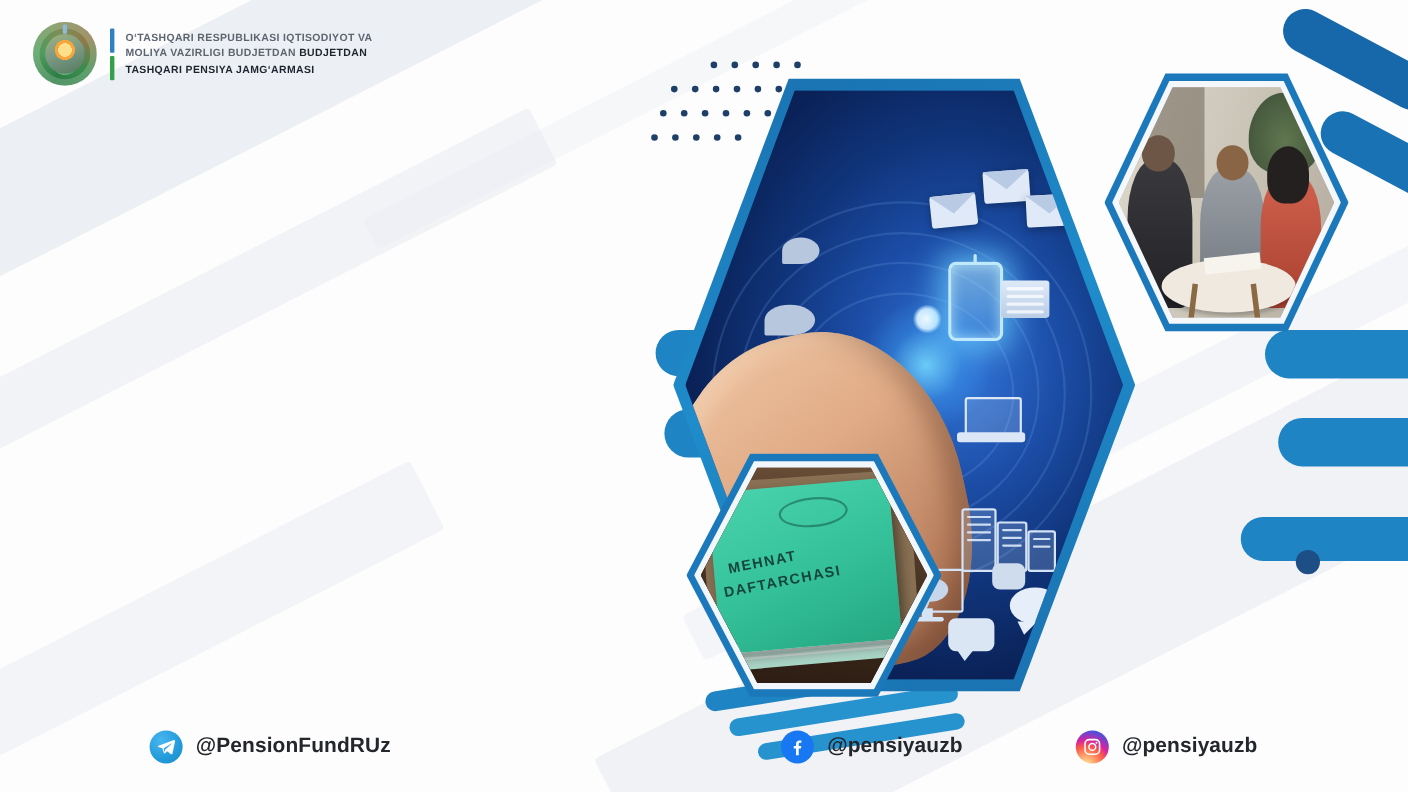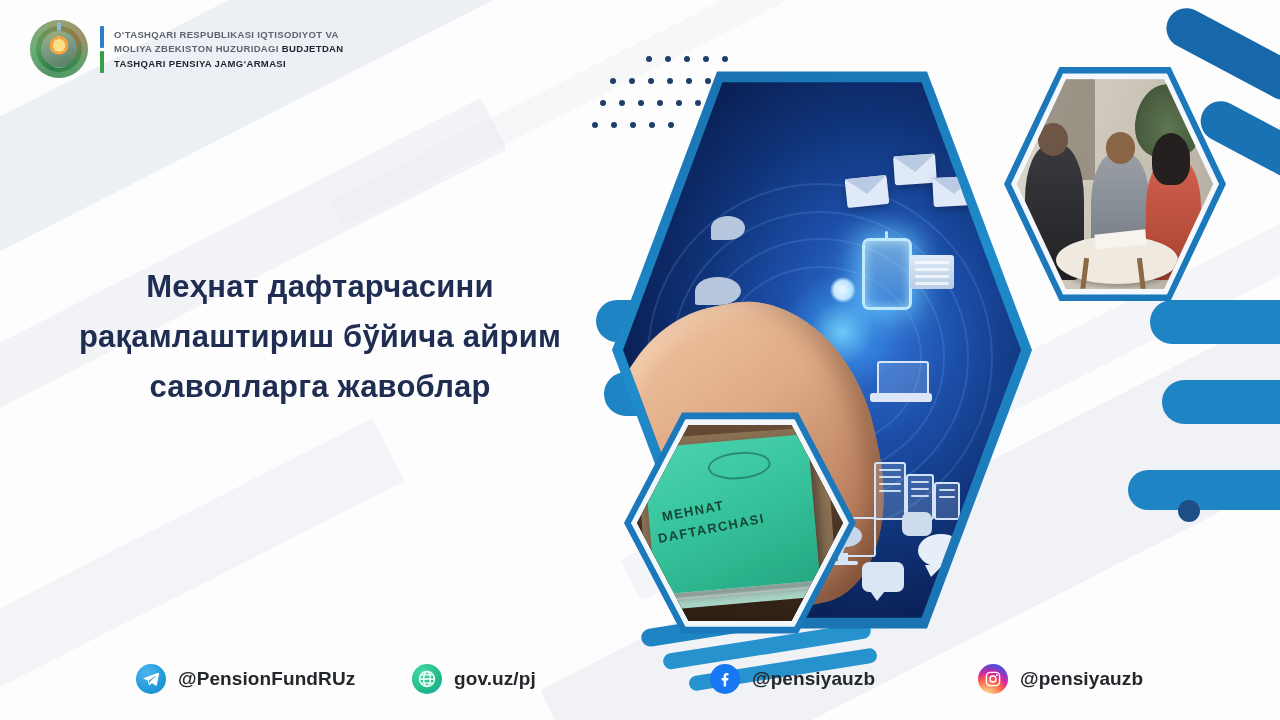--- a/index.html
+++ b/index.html
@@ -249,30 +249,25 @@
     </div>
 
   <div class="brand">
     <div class="emblem"></div>
     <div class="brand-bars">
       <div class="bbar bbar-blue"></div>
       <div class="bbar bbar-green"></div>
     </div>
     <div class="brand-text">
       <div class="brand-line">O‘TASHQARI RESPUBLIKASI IQTISODIYOT VA</div>
-      <div class="brand-line"><span>MOLIYA ZBEKISTON HUZURIDAGI </span><span class="em">BUDJETDAN</span></div>
+      <div class="brand-line"><span>MOLIYA VAZIRLIGI BUDJETDAN </span><span class="em">BUDJETDAN</span></div>
       <div class="brand-line l3">TASHQARI PENSIYA JAMG‘ARMASI</div>
     </div>
   </div>
 
-  <div class="headline">
-    <div class="hl-line">Меҳнат дафтарчасини</div>
-    <div class="hl-line">рақамлаштириш бўйича айрим</div>
-    <div class="hl-line">саволларга жавоблар</div>
-  </div>
 
   <div class="hex-main-wrap">
     <div class="hex hex-main-border"></div>
     <div class="hex hex-main-inner">
       <div class="ring r1"></div>
       <div class="ring r2"></div>
       <div class="ring r3"></div>
       <div class="ring r4"></div>
       <div class="glowspot"></div>
 
@@ -384,32 +379,20 @@
 
     <div class="soc soc-tg">
       <span class="sicon s-tg">
         <svg width="18" height="18" viewBox="0 0 24 24">
             <path fill="#fff" d="M21.5 3.5 2.8 10.7c-1 .4-1 1.1-.1 1.4l4.7 1.5 1.8 5.6c.2.6.4.8.9.8.4 0 .6-.2.9-.5l2.3-2.2 4.7 3.5c.9.5 1.5.2 1.7-.8l3.1-14.6c.3-1.2-.5-1.8-1.3-1.4zM8.9 13.9l9.3-5.9c.4-.3.8-.1.5.2l-7.9 7.2-.3 3.3-1.6-4.8z"></path>
           </svg>
       </span>
       <span class="label">@PensionFundRUz</span>
     </div>
 
-    <div class="soc soc-web">
-      <span class="sicon s-web">
-        <svg width="20" height="20" viewBox="0 0 24 24">
-            <g fill="none" stroke="#fff" stroke-width="1.6">
-              <circle cx="12" cy="12" r="9"></circle>
-              <ellipse cx="12" cy="12" rx="4" ry="9"></ellipse>
-              <path d="M3 12h18M4.6 7h14.8M4.6 17h14.8"></path>
-            </g>
-          </svg>
-      </span>
-      <span class="label">gov.uz/pj</span>
-    </div>
 
     <div class="soc soc-fb">
       <span class="sicon s-fb">
         <svg width="18" height="18" viewBox="0 0 24 24">
             <path fill="#fff" d="M13.5 22v-8h2.7l.4-3.2h-3.1V8.7c0-.9.3-1.6 1.6-1.6h1.6V4.2c-.3 0-1.3-.1-2.4-.1-2.4 0-4.1 1.5-4.1 4.2v2.5H7.5V14h2.7v8h3.3z"></path>
           </svg>
       </span>
       <span class="label">@pensiyauzb</span>
     </div>
 

